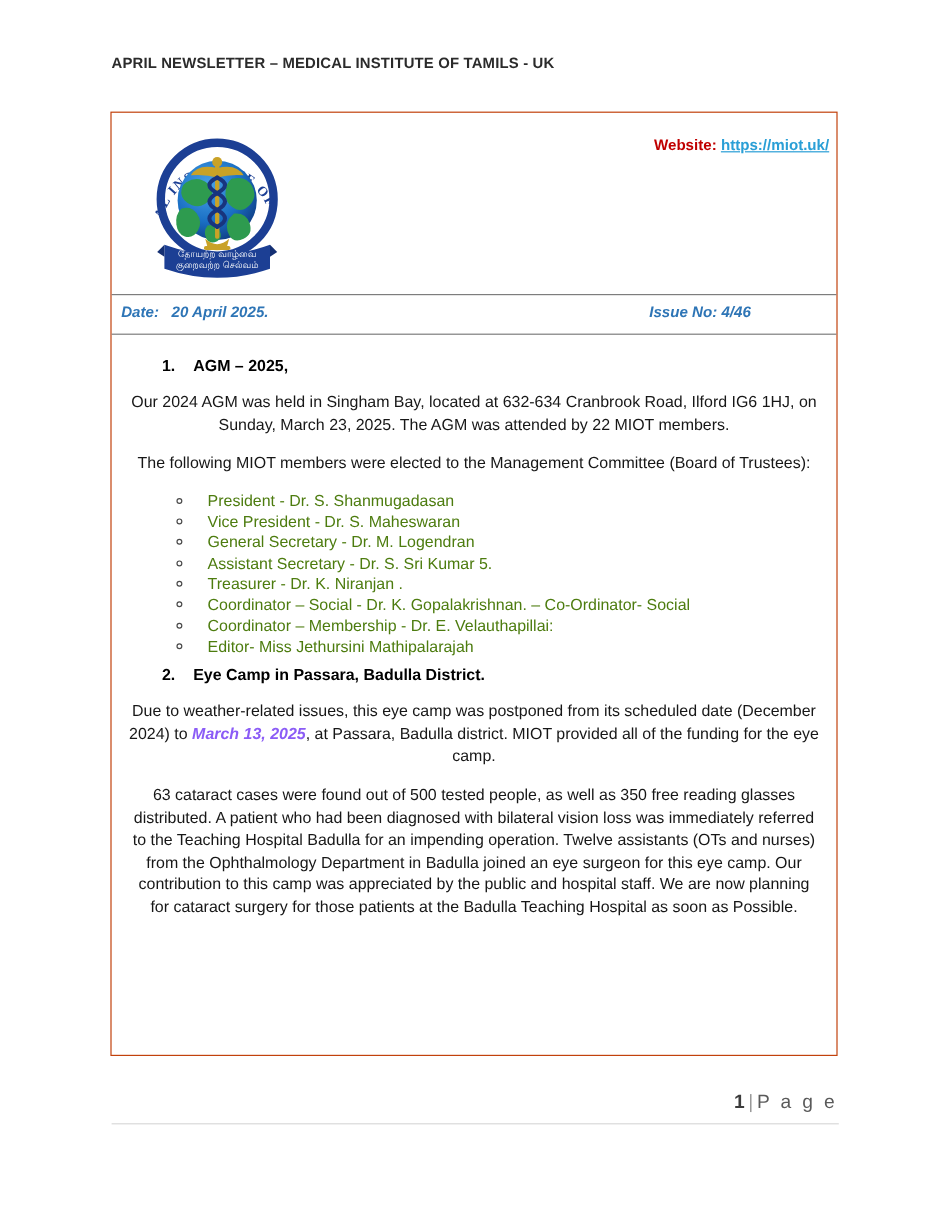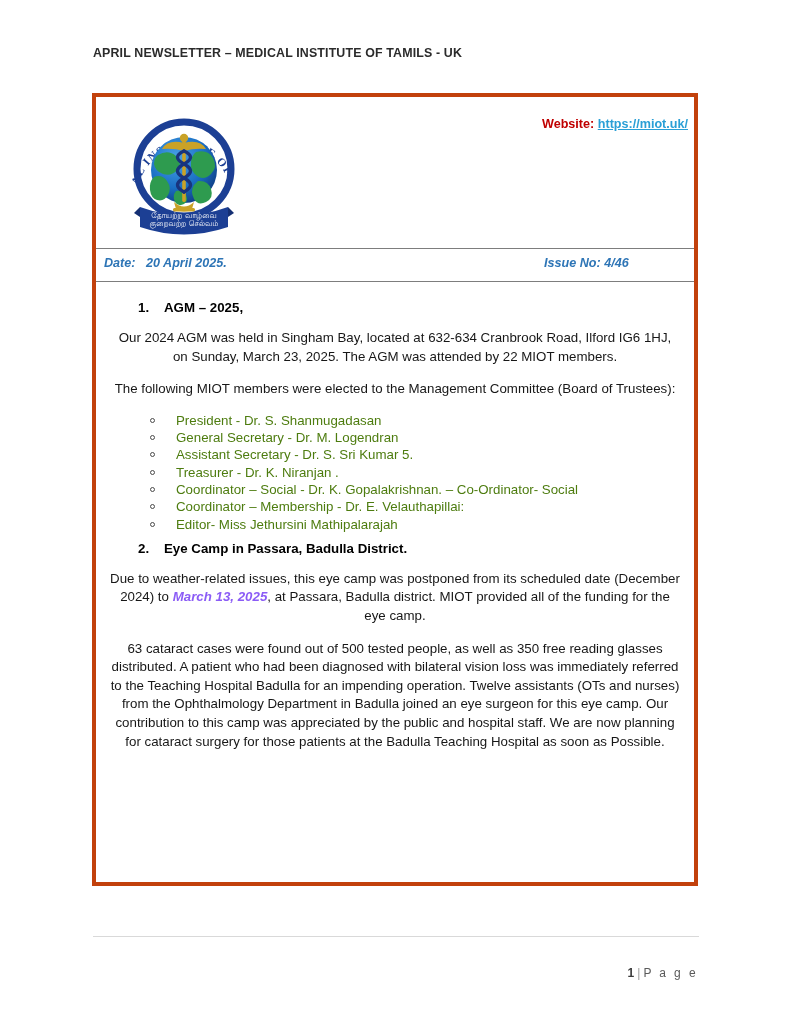--- a/index.html
+++ b/index.html
@@ -27,21 +27,21 @@
     color: #2b2b2b;
     white-space: nowrap;
   }
 
   
   .frame {
     position: absolute;
     left: 92px;
     top: 93px;
     width: 606px;
-    border: 4px solid #c2410c;
+    border: 1px solid #c2410c;
     box-sizing: border-box;
     background: #fff;
   }
   .row-masthead {
     position: relative;
     height: 152px;
     border-bottom: 1px solid #7d7d7d;
     box-sizing: border-box;
   }
   .row-meta {
@@ -161,22 +161,22 @@
     position: absolute;
     left: 93px;
     top: 936px;
     width: 606px;
     height: 1px;
     background: #d9d9d9;
   }
   .footer-page {
     position: absolute;
     right: 93px;
-    top: 966px;
-    font-size: 12px;
+    top: 910px;
+    font-size: 16px;
     color: #5a5a5a;
     white-space: nowrap;
   }
   .footer-page .pg-num {
     font-weight: 700;
     color: #3c3c3c;
     letter-spacing: 0;
   }
   .footer-page .pg-sep { color: #9a9a9a; padding: 0 3px; }
   .footer-page .pg-word { letter-spacing: 2.4px; }
@@ -259,20 +259,21 @@
     <div class="sec-head">
       <span class="sec-num">1.</span>
       <span class="sec-title">AGM – 2025,</span>
     </div>
 
     <p class="para">Our 2024 AGM was held in Singham Bay,  located at 632-634 Cranbrook Road, Ilford IG6 1HJ, on Sunday, March 23, 2025. The AGM was attended by 22 MIOT members.</p>
     <p class="para"> The following MIOT members were elected to the Management Committee (Board of Trustees):</p>
 
     <ul class="officers">
       <li>President - Dr. S. Shanmugadasan</li>
+      <li>Vice President - Dr. S. Maheswaran</li>
       <li>General Secretary - Dr. M. Logendran</li>
       <li>Assistant Secretary - Dr. S. Sri Kumar 5.</li>
       <li>Treasurer - Dr. K. Niranjan .</li>
       <li>Coordinator – Social - Dr. K. Gopalakrishnan. – Co-Ordinator- Social</li>
       <li>Coordinator – Membership - Dr. E. Velauthapillai:</li>
       <li>Editor- Miss Jethursini Mathipalarajah</li>
     </ul>
 
 
     <div class="sec-head">

